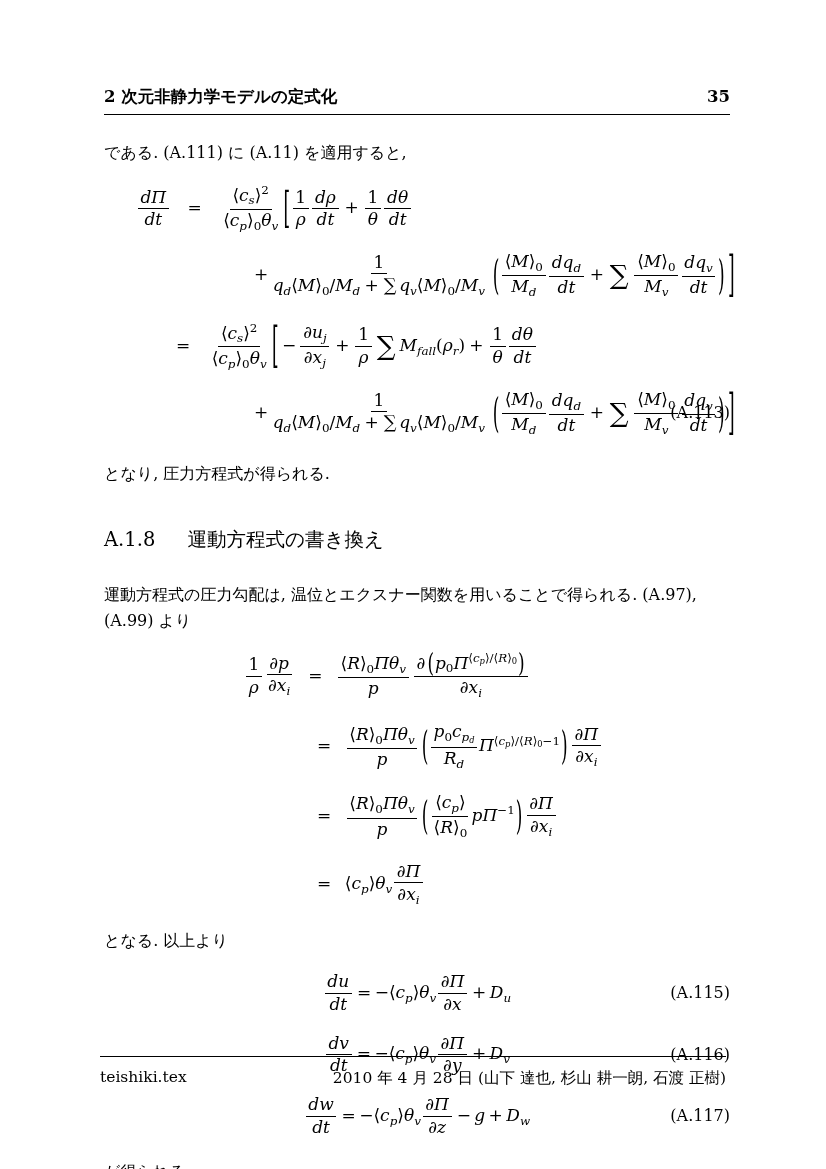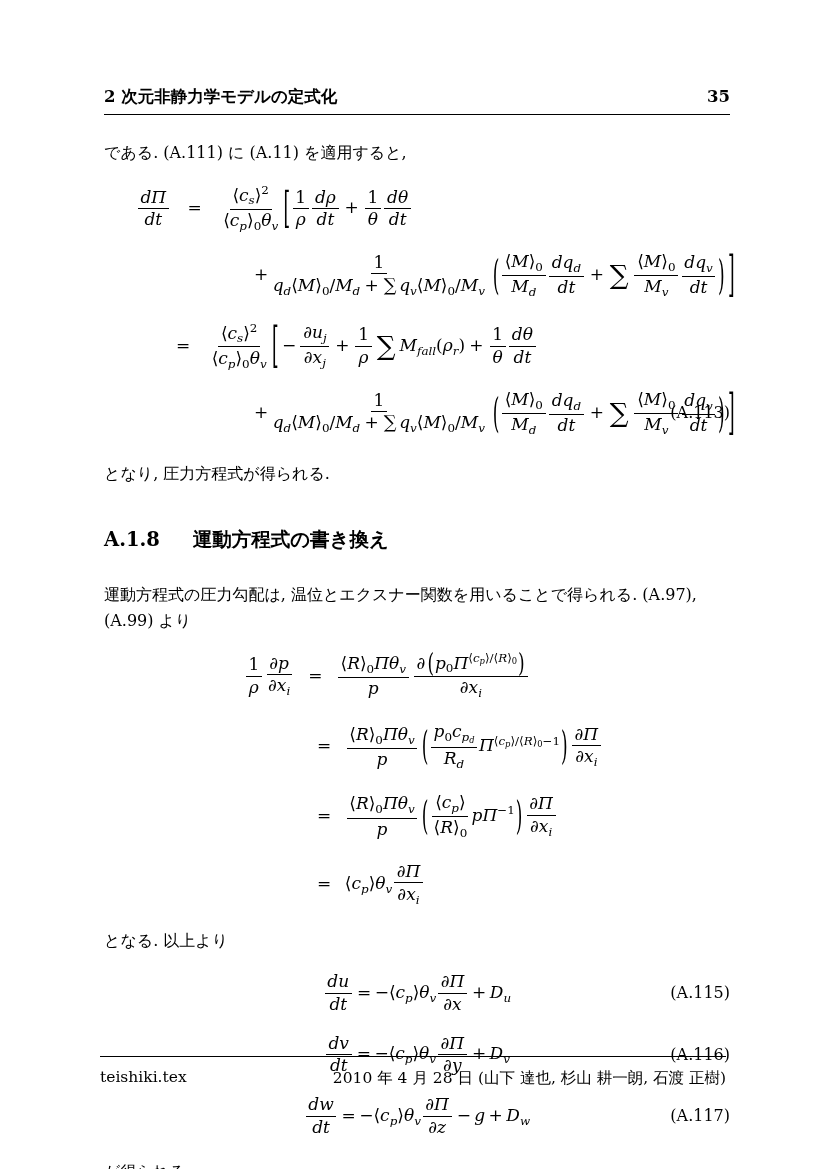--- a/index.html
+++ b/index.html
@@ -22,21 +22,21 @@
 
   
   .para{font-size:16px;line-height:1.5;margin:0;}
   .p-intro{margin-top:26px;}
   .p-after113{margin-top:18px;}
   .p-body1{margin-top:30px;}
   .p-body2{margin-top:2px;}
   .p-after114{margin-top:16px;}
   .p-closing{margin-top:16px;}
 
-  .sect{margin:40px 0 4px 0;font-family:"DejaVu Sans","Liberation Sans",sans-serif;font-weight:bold;font-size:19.5px;}
+  .sect{margin:40px 0 4px 0;font-family:"DejaVu Sans","Liberation Sans",sans-serif;font-weight:normal;font-size:19.5px;}
   .sect .snum{margin-right:26px;font-family:"DejaVu Serif","Liberation Serif",serif;}
 
   
   .equation{margin-top:12px;}
   .eqline{position:relative;font-size:17px;line-height:1.12;white-space:nowrap;min-height:22px;}
   .eqcenter{text-align:center;}
   .eqlabel{position:absolute;right:0;top:50%;transform:translateY(-50%);font-size:16px;}
   .mi{font-style:italic;}
   .mr{font-style:normal;}
   .msub{font-size:70%;vertical-align:-0.3em;}

